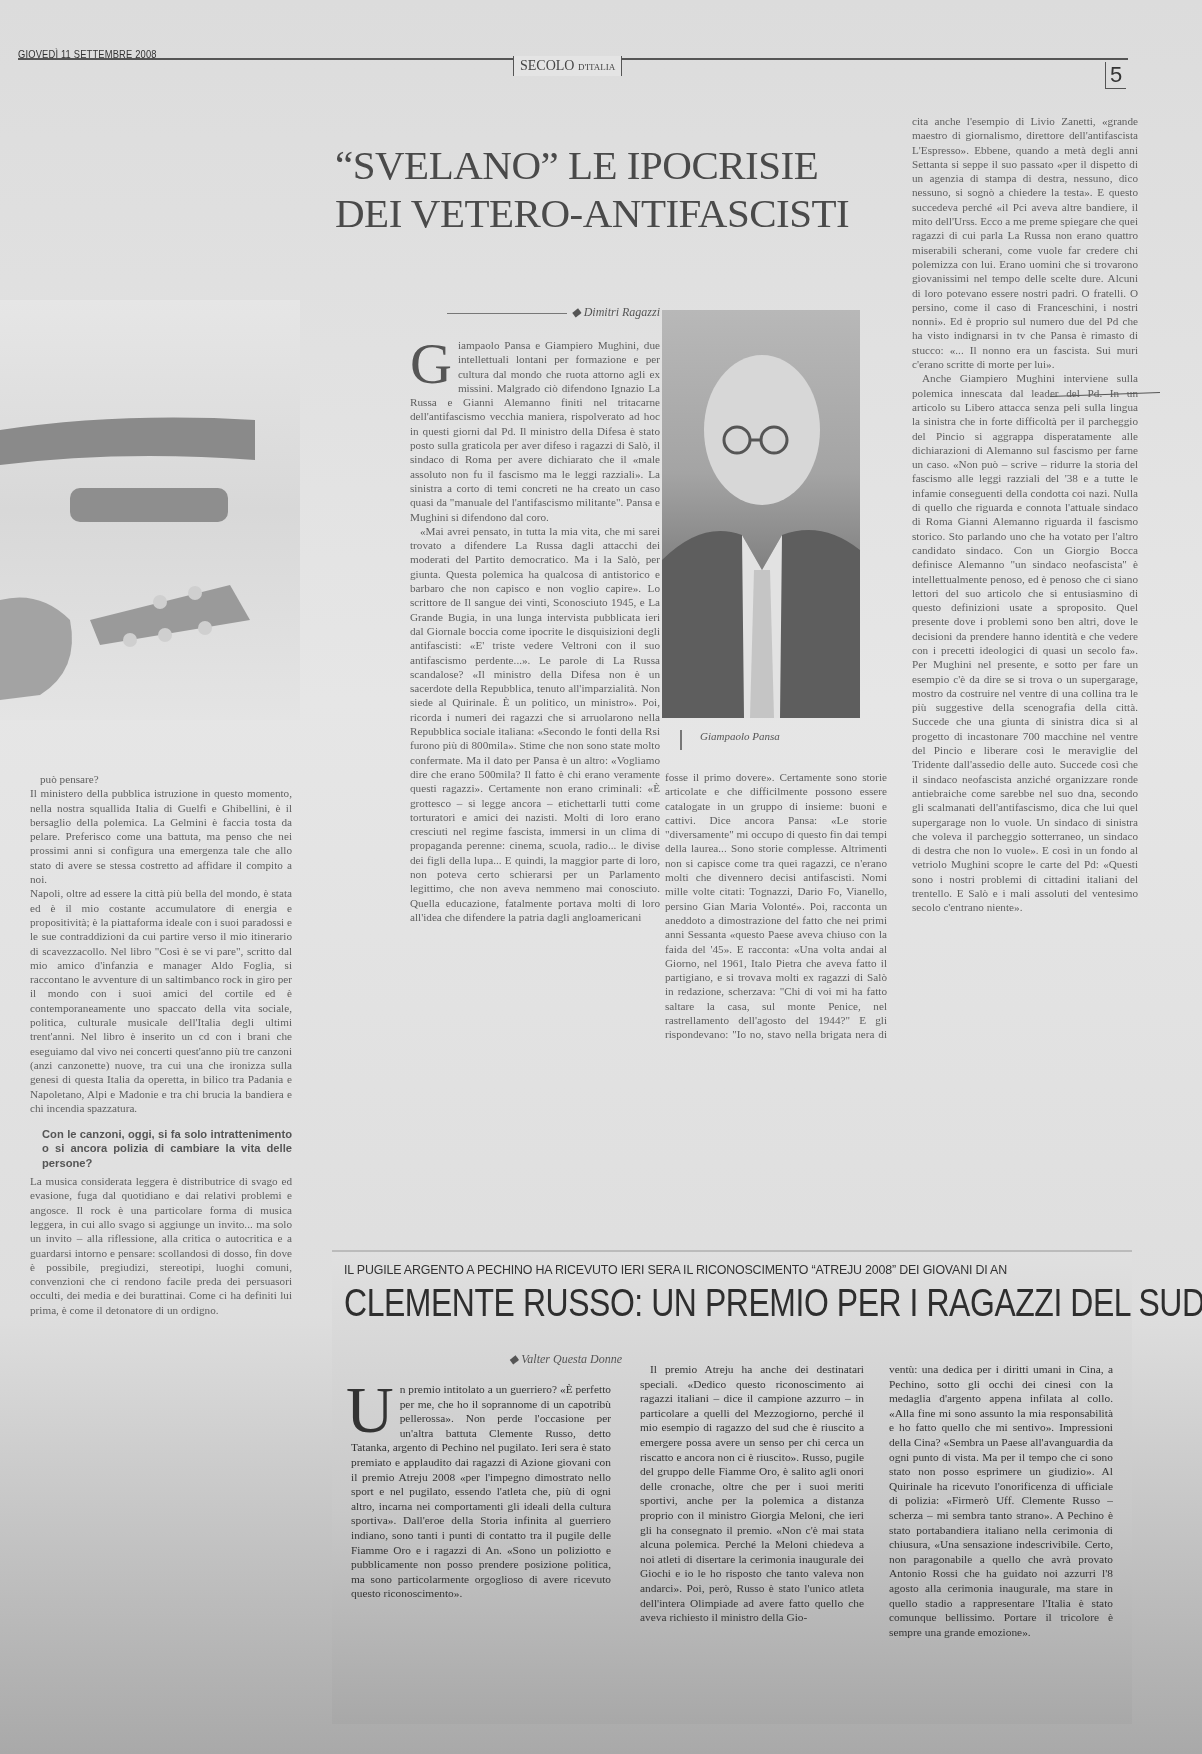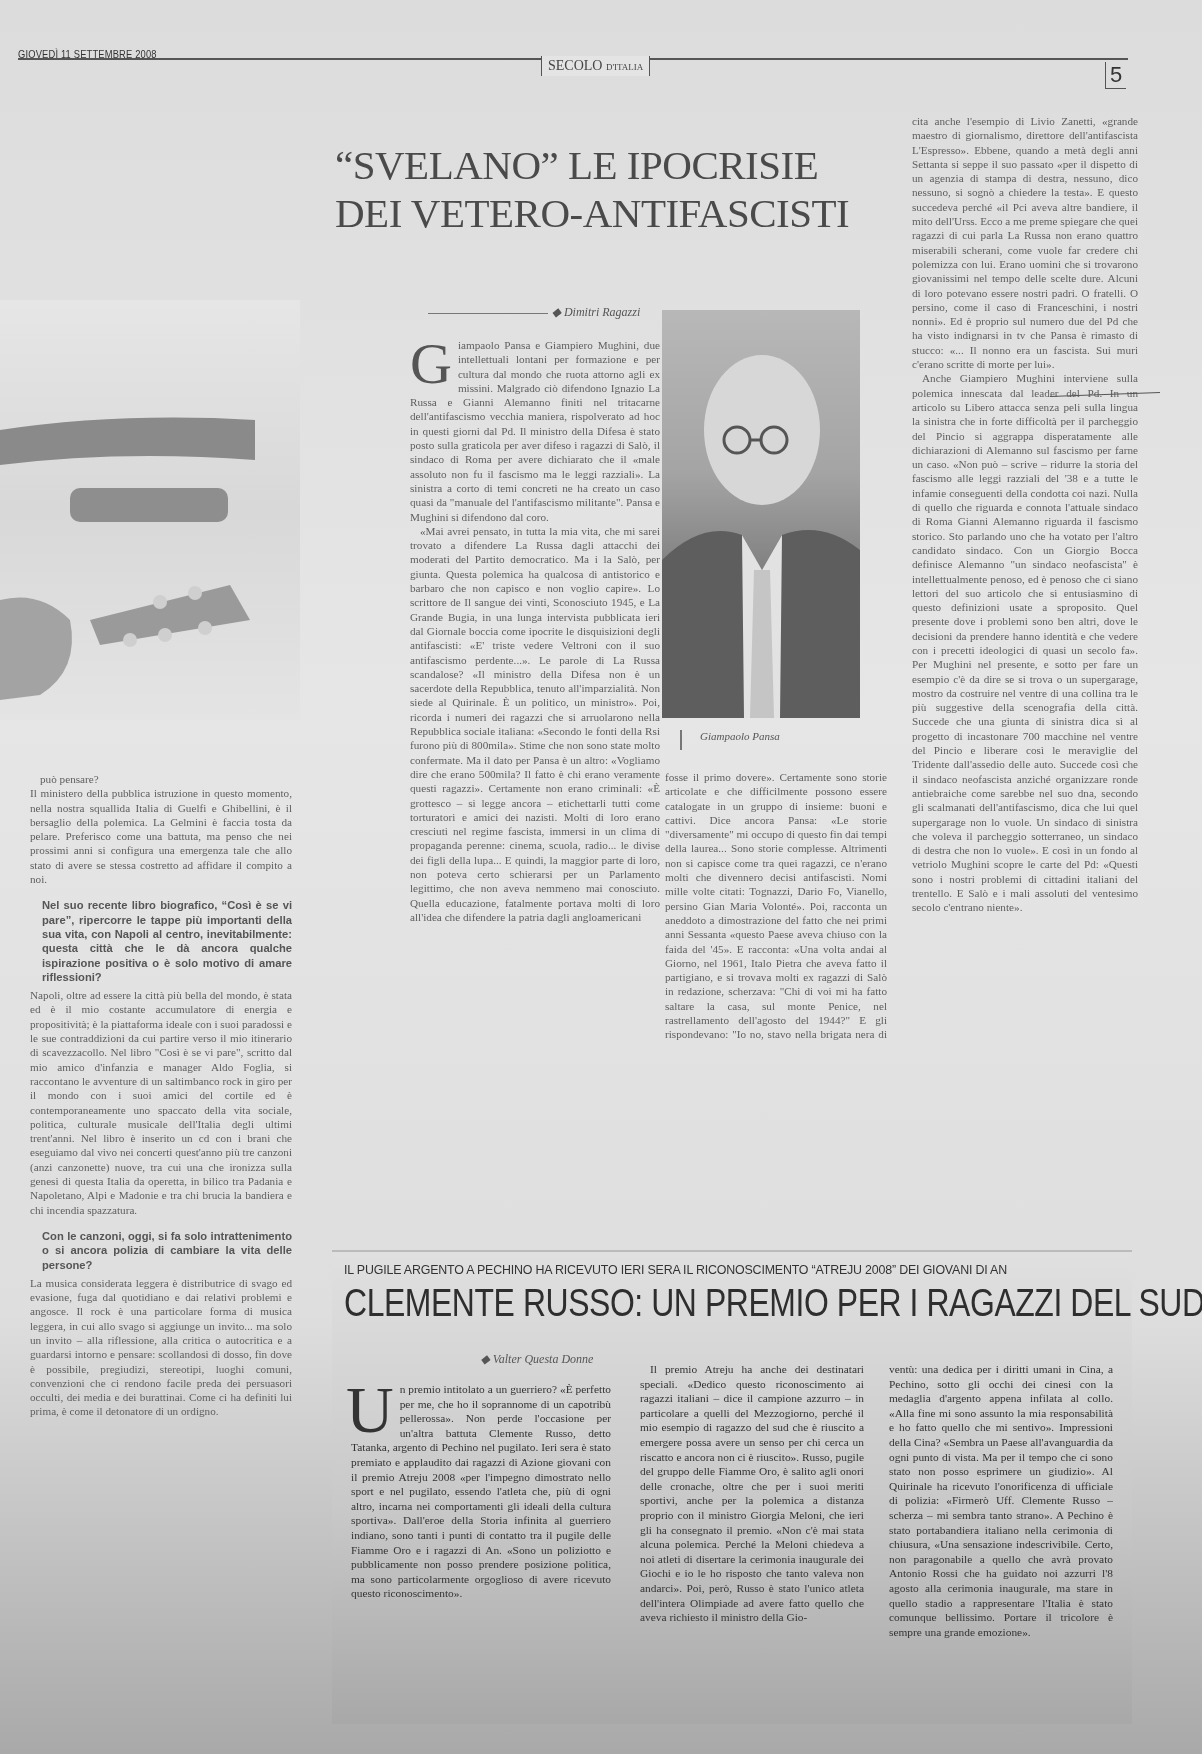--- a/index.html
+++ b/index.html
@@ -5,26 +5,26 @@
   html, body { margin: 0; padding: 0; }
   body {
     width: 1202px; height: 1754px; overflow: hidden; position: relative;
     background: linear-gradient(180deg, #dcdcdc 0%, #e6e6e6 40%, #dedede 75%, #a9a9a9 100%);
     font-family: "Liberation Serif", serif; color: #3a3a3a;
   }
   .abs { position: absolute; }
   
   .hdr-line { position:absolute; left:18px; top:58px; width:1110px; height:2px; background:#555; }
   .hdr-date { position:absolute; left:18px; top:48px; font-family:"Liberation Sans", sans-serif; font-size:11px; letter-spacing:0.2px; color:#333; transform: scaleX(0.85); transform-origin:left; }
-  .hdr-mast { position:absolute; left:513px; top:56px; padding:2px 6px; border-left:1.5px solid #555; border-right:1.5px solid #555; font-size:14px; color:#444; background:#e4e4e4;margin-left:28px; }
+  .hdr-mast { position:absolute; left:513px; top:56px; padding:2px 6px; border-left:1.5px solid #555; border-right:1.5px solid #555; font-size:14px; color:#444; background:#e4e4e4; }
   .hdr-mast small { font-size:9px; }
   .hdr-page { position:absolute; left:1105px; top:62px; font-family:"Liberation Sans", sans-serif; font-size:22px; color:#333; border-left:1.5px solid #555; padding:0 4px; border-bottom:1.5px solid #555; }
   
   .headline { position:absolute; left:335px; top:114px; width:560px; font-size:41px; line-height:48px; color:#4a4a4a; letter-spacing:-0.5px; font-weight:normal; }
-  .byline { font-style:italic; font-size:12px; color:#555; text-align:center; }
+  .byline { font-style:italic; font-size:12px; color:#555; text-align:right; }
   .byline .rule { display:inline-block; width:120px; height:1px; background:#777; vertical-align:middle; margin-right:4px; }
   .col { position:absolute; font-size:11.2px; line-height:14.3px; text-align:justify; color:#5e5e5e; overflow:hidden; }
   .col p { margin:0; text-indent:10px; }
   .dropcap { float:left; font-size:58px; line-height:48px; margin:2px 6px 0 0; color:#555; }
   .photo { position:absolute; left:662px; top:310px; width:198px; height:408px; background:linear-gradient(180deg,#b8b8b8 0%,#a4a4a4 40%,#777 70%,#6e6e6e 100%); overflow:hidden; }
   .caption { position:absolute; left:680px; top:730px; font-style:italic; font-size:11px; color:#555; border-left:2px solid #777; padding-left:18px; height:20px;text-align:center; }
   .guitar-img { position:absolute; left:0; top:300px; width:300px; height:420px; background:linear-gradient(180deg,#e6e6e6 0%,#d8d8d8 50%,#e4e4e4 100%); overflow:hidden; }
   .q { font-family:"Liberation Sans", sans-serif; font-weight:bold; font-size:11.2px; line-height:14.3px; color:#555; margin:12px 0 4px 0; padding-left:12px; text-align:justify; }
   
   .box { position:absolute; left:332px; top:1250px; width:800px; height:472px; background:linear-gradient(180deg,#e0e0e0 0%,#c8c8c8 55%,#a8a8a8 100%); border-top:2px solid #bbb; }
@@ -55,21 +55,20 @@
       <circle cx="195" cy="293" r="7" fill="#cfcfcf"></circle>
     <circle cx="130" cy="340" r="7" fill="#cfcfcf"></circle>
       <circle cx="165" cy="335" r="7" fill="#cfcfcf"></circle>
       <circle cx="205" cy="328" r="7" fill="#cfcfcf"></circle>
     <path d="M0 300 Q40 290 70 320 Q80 370 40 395 L0 400 Z" fill="#a3a3a3"></path>
   </svg>
 </div>
 <div class="col" style="left:30px; top:772px; width:262px; height:950px;">
   <p style="text-indent:10px">può pensare?</p>
   <p style="text-indent:0">Il ministero della pubblica istruzione in questo momento, nella nostra squallida Italia di Guelfi e Ghibellini, è il bersaglio della polemica. La Gelmini è faccia tosta da pelare. Preferisco come una battuta, ma penso che nei prossimi anni si configura una emergenza tale che allo stato di avere se stessa costretto ad affidare il compito a noi.</p>
-  <div class="q">Nel suo recente libro biografico, “Così è se vi pare”, ripercorre le tappe più importanti della sua vita, con Napoli al centro, inevitabilmente: questa città che le dà ancora qualche ispirazione positiva o è solo motivo di amare riflessioni?</div>
   <p style="text-indent:0">Napoli, oltre ad essere la città più bella del mondo, è stata ed è il mio costante accumulatore di energia e propositività; è la piattaforma ideale con i suoi paradossi e le sue contraddizioni da cui partire verso il mio itinerario di scavezzacollo. Nel libro "Così è se vi pare", scritto dal mio amico d'infanzia e manager Aldo Foglia, si raccontano le avventure di un saltimbanco rock in giro per il mondo con i suoi amici del cortile ed è contemporaneamente uno spaccato della vita sociale, politica, culturale musicale dell'Italia degli ultimi trent'anni. Nel libro è inserito un cd con i brani che eseguiamo dal vivo nei concerti quest'anno più tre canzoni (anzi canzonette) nuove, tra cui una che ironizza sulla genesi di questa Italia da operetta, in bilico tra Padania e Napoletano, Alpi e Madonie e tra chi brucia la bandiera e chi incendia spazzatura.</p>
   <div class="q">Con le canzoni, oggi, si fa solo intrattenimento o si ancora polizia di cambiare la vita delle persone?</div>
   <p style="text-indent:0">La musica considerata leggera è distributrice di svago ed evasione, fuga dal quotidiano e dai relativi problemi e angosce. Il rock è una particolare forma di musica leggera, in cui allo svago si aggiunge un invito... ma solo un invito – alla riflessione, alla critica o autocritica e a guardarsi intorno e pensare: scollandosi di dosso, fin dove è possibile, pregiudizi, stereotipi, luoghi comuni, convenzioni che ci rendono facile preda dei persuasori occulti, dei media e dei burattinai. Come ci ha definiti lui prima, è come il detonatore di un ordigno.</p>
 </div>
 
 <h1 class="headline">
   <div>“SVELANO” LE IPOCRISIE</div>
   <div style="white-space:nowrap">DEI VETERO-ANTIFASCISTI</div>
 </h1>
 

